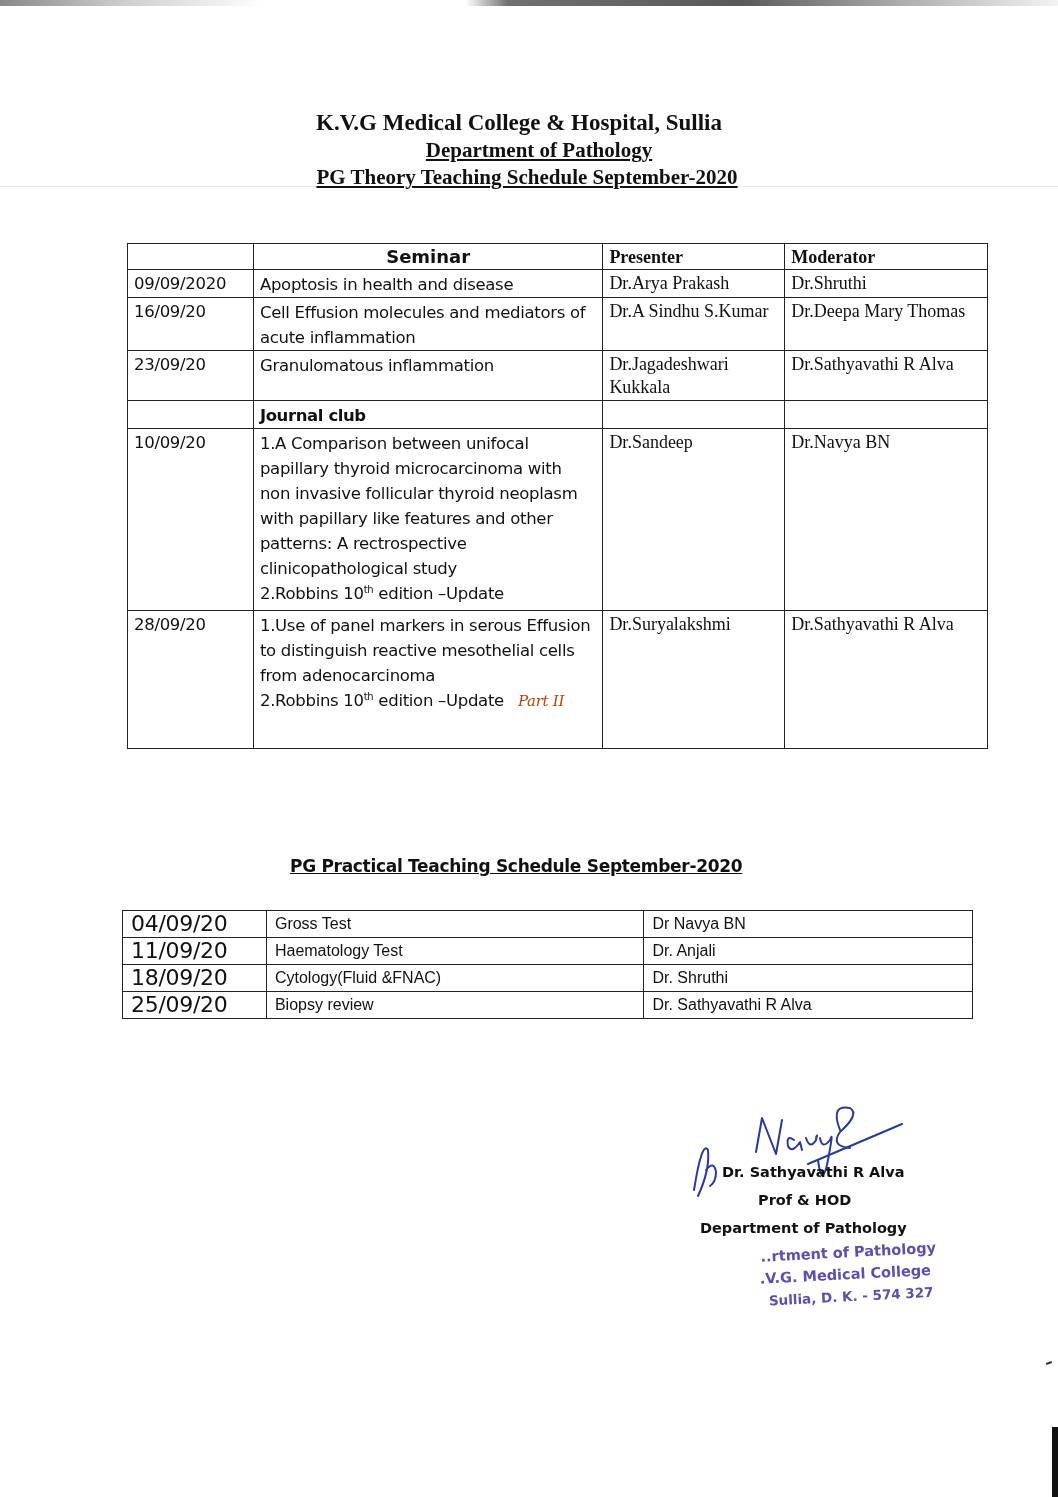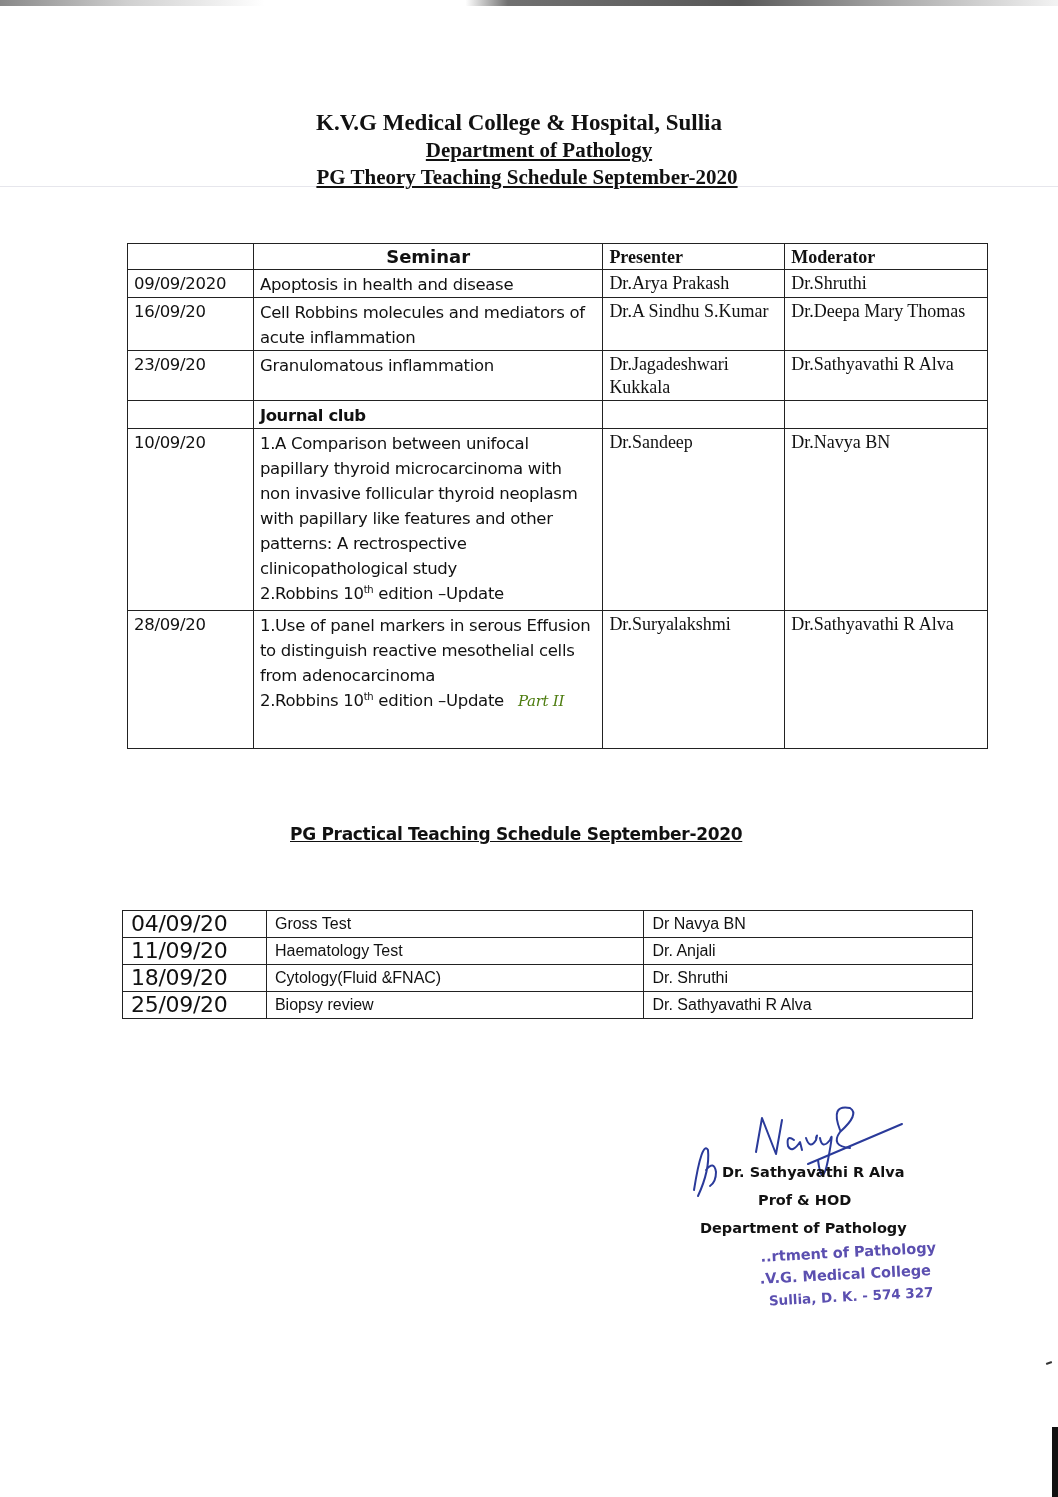--- a/index.html
+++ b/index.html
@@ -39,24 +39,24 @@
   .r-head { height: 25px; }
   .r1 { height: 26px; }
   .r2 { height: 52px; }
   .r3 { height: 50px; }
   .r4 { height: 51px; }
   .r-jc { height: 23px; }
   .r5 { height: 182px; }
   .r6 { height: 138px; }
   .date { font-family: "DejaVu Sans", sans-serif; font-size: 16.5px; line-height: 24px; letter-spacing: -0.3px; }
   sup { font-size: 10px; line-height: 0; text-align: center; }
-  .handwritten { font-family: "DejaVu Serif", serif; font-style: italic; color: #4d7c0f; font-size: 15px; margin-left: 14px; }
+  .handwritten { font-family: "DejaVu Serif", serif; font-style: italic; color: #c2410c; font-size: 15px; margin-left: 14px; }
 
   .practical-title {
-    position: absolute; top: 824px; left: 290px; font-family: "DejaVu Sans", sans-serif;
+    position: absolute; top: 856px; left: 290px; font-family: "DejaVu Sans", sans-serif;
     font-weight: bold; font-size: 17px; text-decoration: underline; color: #111; letter-spacing: -0.3px;
   }
   #practical { left: 122px; top: 910px; width: 851px; }
   #practical .c-date { width: 144px; }
   #practical .c-topic { width: 378px; }
   #practical .c-fac { width: 329px; }
   #practical td { height: 25px; padding: 1px 8px 0 8px; }
   #practical .head td { font-family: "DejaVu Sans", sans-serif; font-weight: bold; font-size: 16.5px; line-height: 24px; letter-spacing: -0.3px; }
   #practical .pdate { font-family: "DejaVu Sans", sans-serif; font-size: 22px; line-height: 24px; letter-spacing: -0.3px; }
   #practical .ptext { font-family: Liberation Sans, sans-serif; font-size: 16px; line-height: 24px; }
@@ -100,21 +100,21 @@
     <td class="times-bold">Moderator</td>
   </tr>
   <tr class="r1">
     <td class="date">09/09/2020</td>
     <td class="calibri">Apoptosis in health and disease</td>
     <td class="times">Dr.Arya Prakash</td>
     <td class="times">Dr.Shruthi</td>
   </tr>
   <tr class="r2">
     <td class="date">16/09/20</td>
-    <td class="calibri">Cell Robbins molecules and mediators of acute inflammation</td>
+    <td class="calibri">Cell Effusion molecules and mediators of acute inflammation</td>
     <td class="times">Dr.A Sindhu S.Kumar</td>
     <td class="times">Dr.Deepa Mary Thomas</td>
   </tr>
   <tr class="r3">
     <td class="date">23/09/20</td>
     <td class="calibri">Granulomatous inflammation</td>
     <td class="times">Dr.Jagadeshwari Kukkala</td>
     <td class="times">Dr.Sathyavathi R Alva</td>
   </tr>
   <tr class="r-jc">

